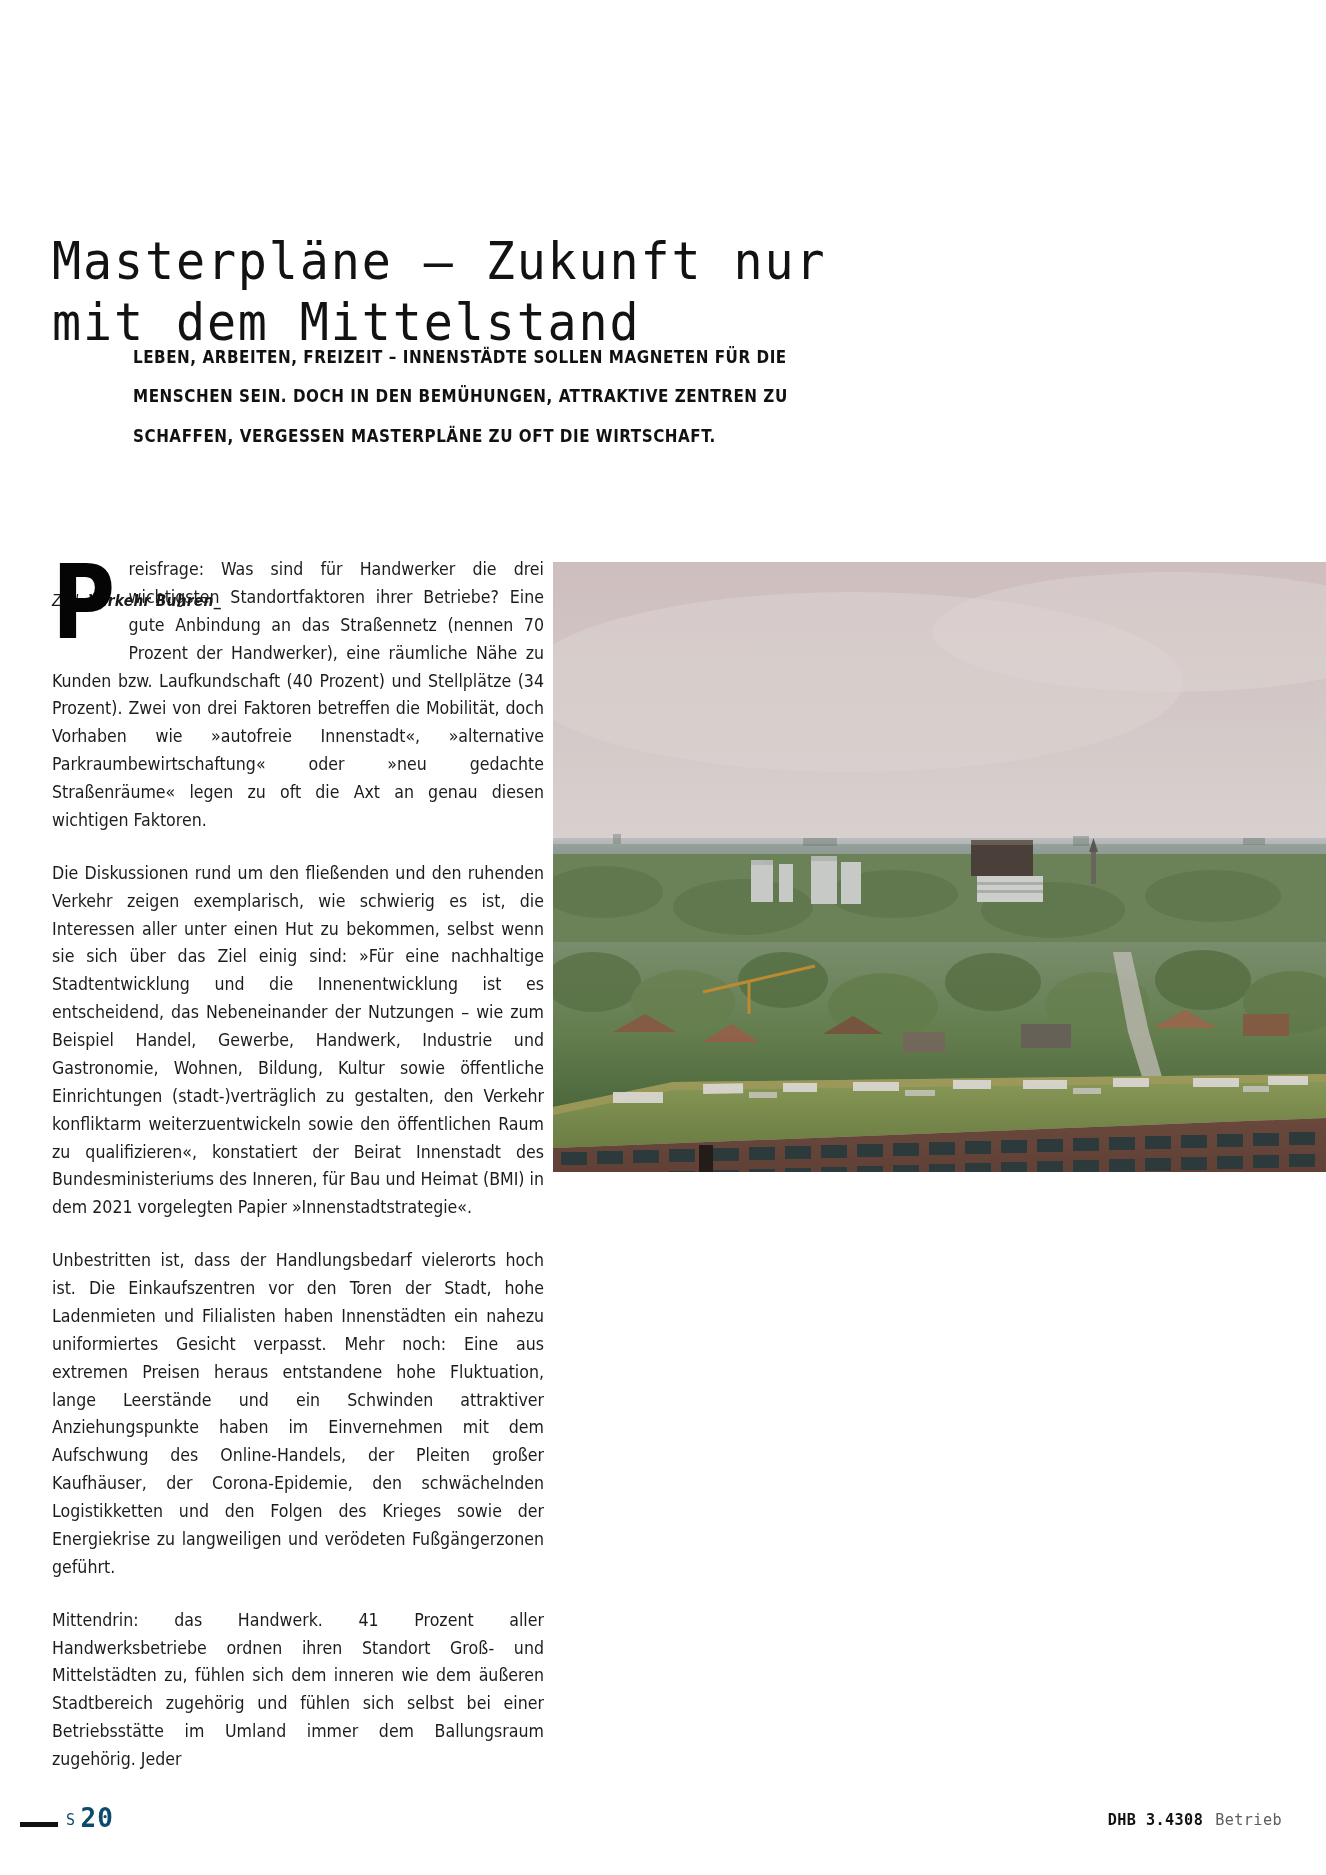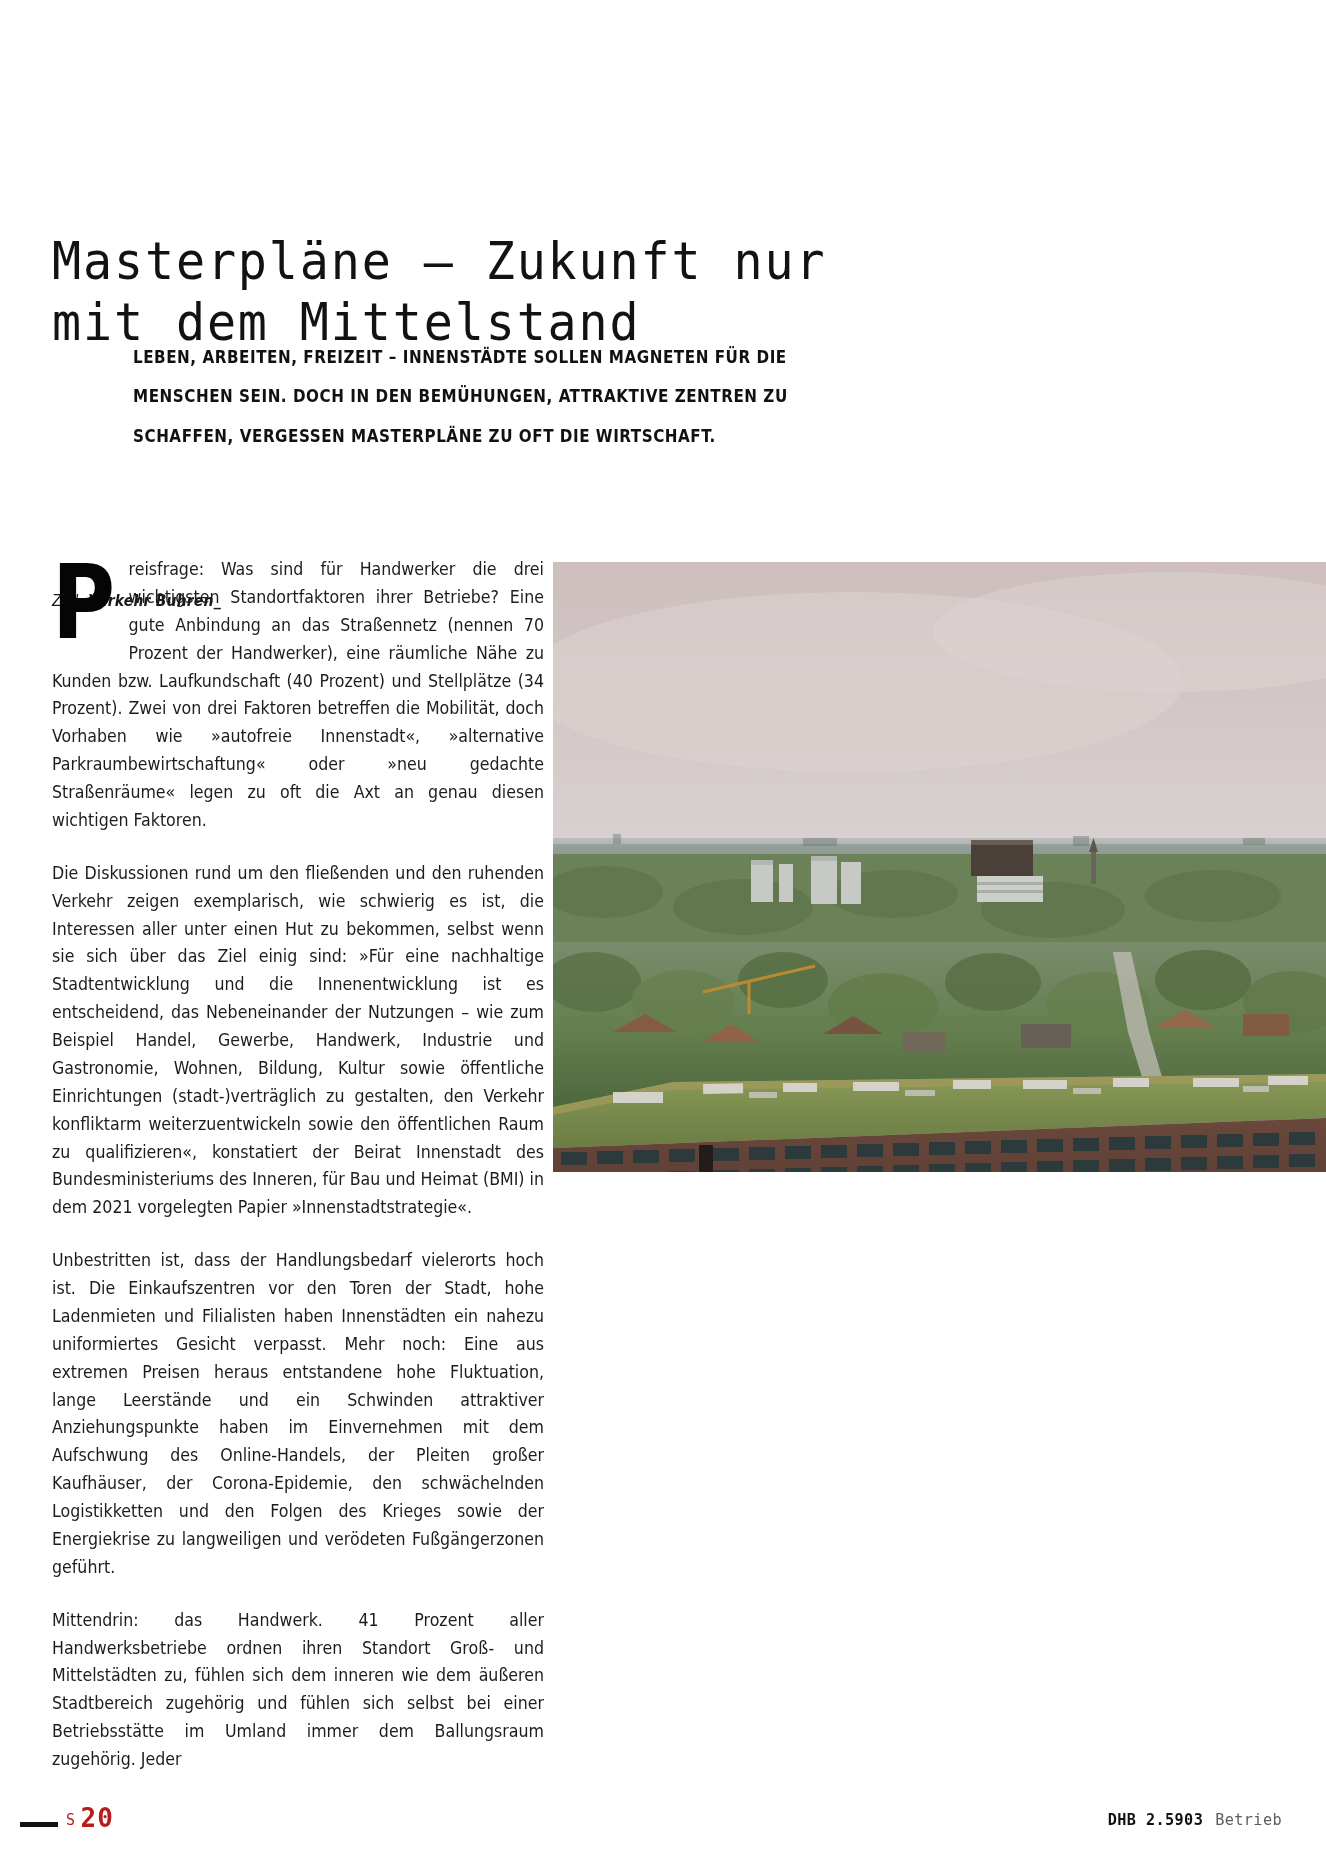--- a/index.html
+++ b/index.html
@@ -133,21 +133,21 @@
     top: 1822px;
     width: 38px;
     height: 5px;
     background: #111111;
   }
   .folio {
     position: absolute;
     left: 66px;
     top: 1803px;
     font-family: "DejaVu Sans Mono", "Liberation Mono", monospace;
-    color: #b91c1c;
+    color: #0c4a6e;
     letter-spacing: 0.5px;
   }
   .folio .s {
     font-size: 15px;
     font-weight: 400;
     vertical-align: 2px;
     margin-right: 5px;
   }
   .folio .num {
     font-size: 26px;
@@ -480,16 +480,16 @@
 
       <rect x="0" y="0" width="773" height="610" fill="#2a2a35" opacity="0.05"></rect>
     </svg>
   </div>
 
   <div class="footer-rule"></div>
   <div class="folio">
     <span class="s">S</span><span class="num">20</span>
   </div>
   <div class="colophon">
-    <span class="issue">DHB 2.5903</span><span class="section">Betrieb</span>
+    <span class="issue">DHB 3.4308</span><span class="section">Betrieb</span>
   </div>
 
 </div>
 
 </body></html>

